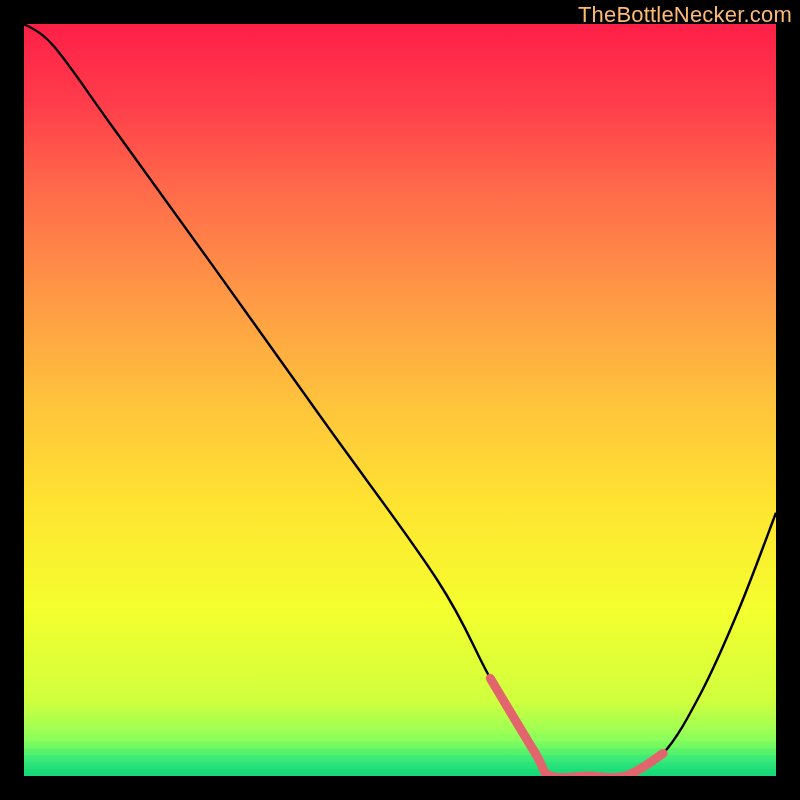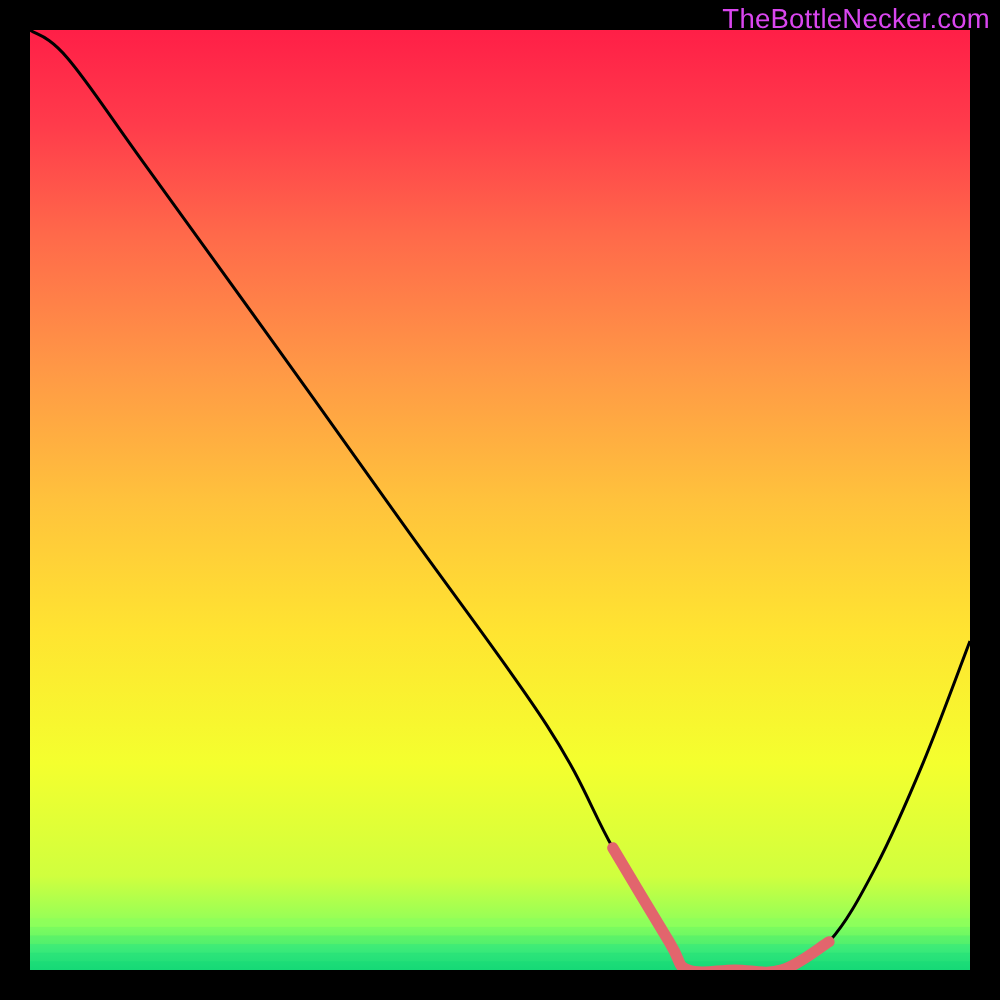--- a/index.html
+++ b/index.html
@@ -16,21 +16,21 @@
     left: 24px;
     top: 24px;
     width: 752px;
     height: 752px;
     background: #000;
   }
   .watermark {
     position: absolute;
     top: 2px;
     right: 8px;
-    color: #d946ef;
+    color: #fdba74;
     font-size: 22px;
     font-weight: 500;
     letter-spacing: 0.2px;
     z-index: 5;
   }
   svg {
     display: block;
   }
 </style>
 </head>

